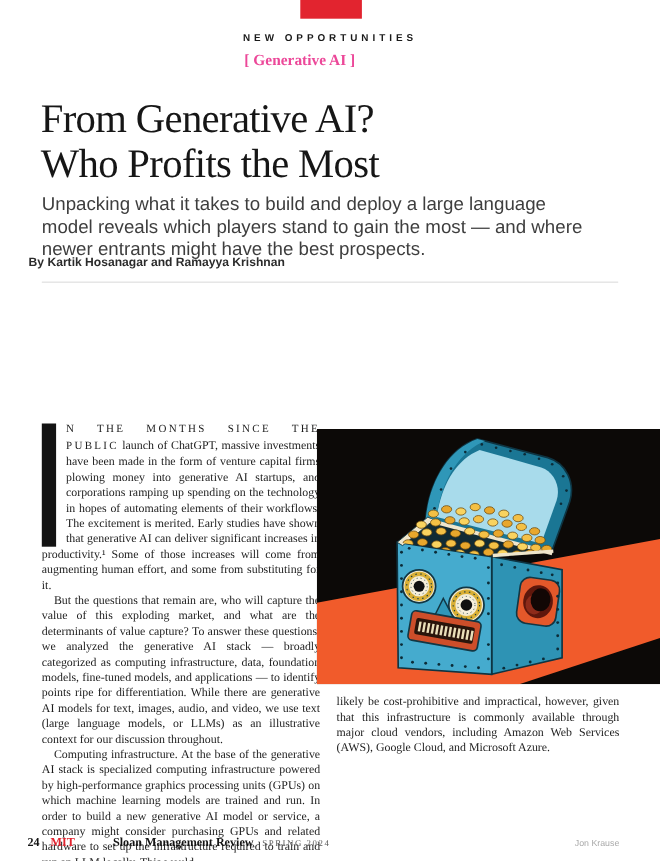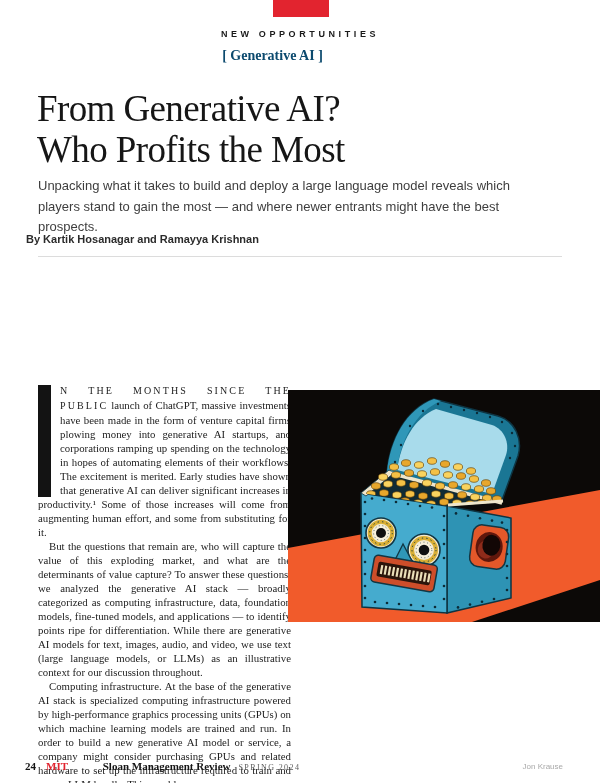--- a/index.html
+++ b/index.html
@@ -5,27 +5,27 @@
   html,body{margin:0;padding:0;}
   body{width:600px;height:783px;position:relative;background:#ffffff;
        font-family:"Liberation Serif",serif;color:#1f1f1f;overflow:hidden;}
 
   .flag{position:absolute;left:273px;top:0;width:56px;height:17px;background:#e2242f;}
 
   .kicker{position:absolute;left:0;top:29px;width:600px;text-align:center;
           font-family:"Liberation Sans",sans-serif;font-weight:700;font-size:9px;
           letter-spacing:3.6px;color:#1a1a1a;}
   .tag{position:absolute;left:0;top:48px;width:545px;text-align:center;
-       font-family:"Liberation Serif",serif;font-weight:700;font-size:14px;color:#0c4a6e;}
+       font-family:"Liberation Serif",serif;font-weight:700;font-size:14px;color:#ec4899;}
 
   .title{position:absolute;left:37px;top:88px;width:520px;
          font-family:"Liberation Serif",serif;font-size:37px;line-height:41px;
          letter-spacing:-0.6px;color:#161616;}
   .deck{position:absolute;left:38px;top:176px;width:505px;
-        font-family:"Liberation Sans",sans-serif;font-size:13px;line-height:20.5px;color:#3e3e3e;}
+        font-family:"Liberation Sans",sans-serif;font-size:17px;line-height:20.5px;color:#3e3e3e;}
   .byline{position:absolute;left:26px;top:233px;width:500px;
           font-family:"Liberation Sans",sans-serif;font-weight:700;font-size:11px;color:#2b2b2b;}
   .rule{position:absolute;left:38px;top:256px;width:524px;height:0;border-top:1px solid #dcdcdc;}
 
   .bodytext{font-size:10.8px;line-height:14px;text-align:justify;color:#1c1c1c;
             font-family:"Liberation Serif",serif;}
   .col-left{position:absolute;left:38px;top:383px;width:253px;}
   .col-right{position:absolute;left:306px;top:631px;width:257px;}
   .bodytext p{margin:0;}
   .bodytext p.ind{text-indent:11px;}
@@ -62,20 +62,21 @@
 <div class="byline">By Kartik Hosanagar and Ramayya Krishnan</div>
 <div class="rule"></div>
 
 <div class="col-left bodytext">
   <p><span class="dropbar">I</span><span class="lead-smallcaps">N THE MONTHS SINCE THE PUBLIC</span><span>launch of ChatGPT, massive investments have been made in the form of venture capital firms plowing money into generative AI startups, and corporations ramping up spending on the technology in hopes of automating elements of their workflows. The excitement is merited. Early studies have shown that generative AI can deliver significant increases in productivity.¹ Some of those increases will come from augmenting human effort, and some from substituting for it.</span></p>
   <p class="ind">But the questions that remain are, who will capture the value of this exploding market, and what are the determinants of value capture? To answer these questions, we analyzed the generative AI stack — broadly categorized as computing infrastructure, data, foundation models, fine-tuned models, and applications — to identify points ripe for differentiation. While there are generative AI models for text, images, audio, and video, we use text (large language models, or LLMs) as an illustrative context for our discussion throughout.</p>
   <p class="ind"><span class="lead-bold">Computing infrastructure.</span><span>At the base of the generative AI stack is specialized computing infrastructure powered by high-performance graphics processing units (GPUs) on which machine learning models are trained and run. In order to build a new generative AI model or service, a company might consider purchasing GPUs and related hardware to set up the infrastructure required to train and run an LLM locally. This would</span></p>
 </div>
 
 <div class="col-right bodytext">
+  <p>likely be cost-prohibitive and impractical, however, given that this infrastructure is commonly available through major cloud vendors, including Amazon Web Services (AWS), Google Cloud, and Microsoft Azure.</p>
 </div>
 
 <div class="illo">
 <svg width="312" height="232" viewBox="0 0 312 232" xmlns="http://www.w3.org/2000/svg">
   <defs>
     <clipPath id="coinClip">
           <path d="M64,54 L226,54 L226,109 L216,112 L159,116 L73,103 L64,92 Z"></path>
         </clipPath>
   </defs>
 

